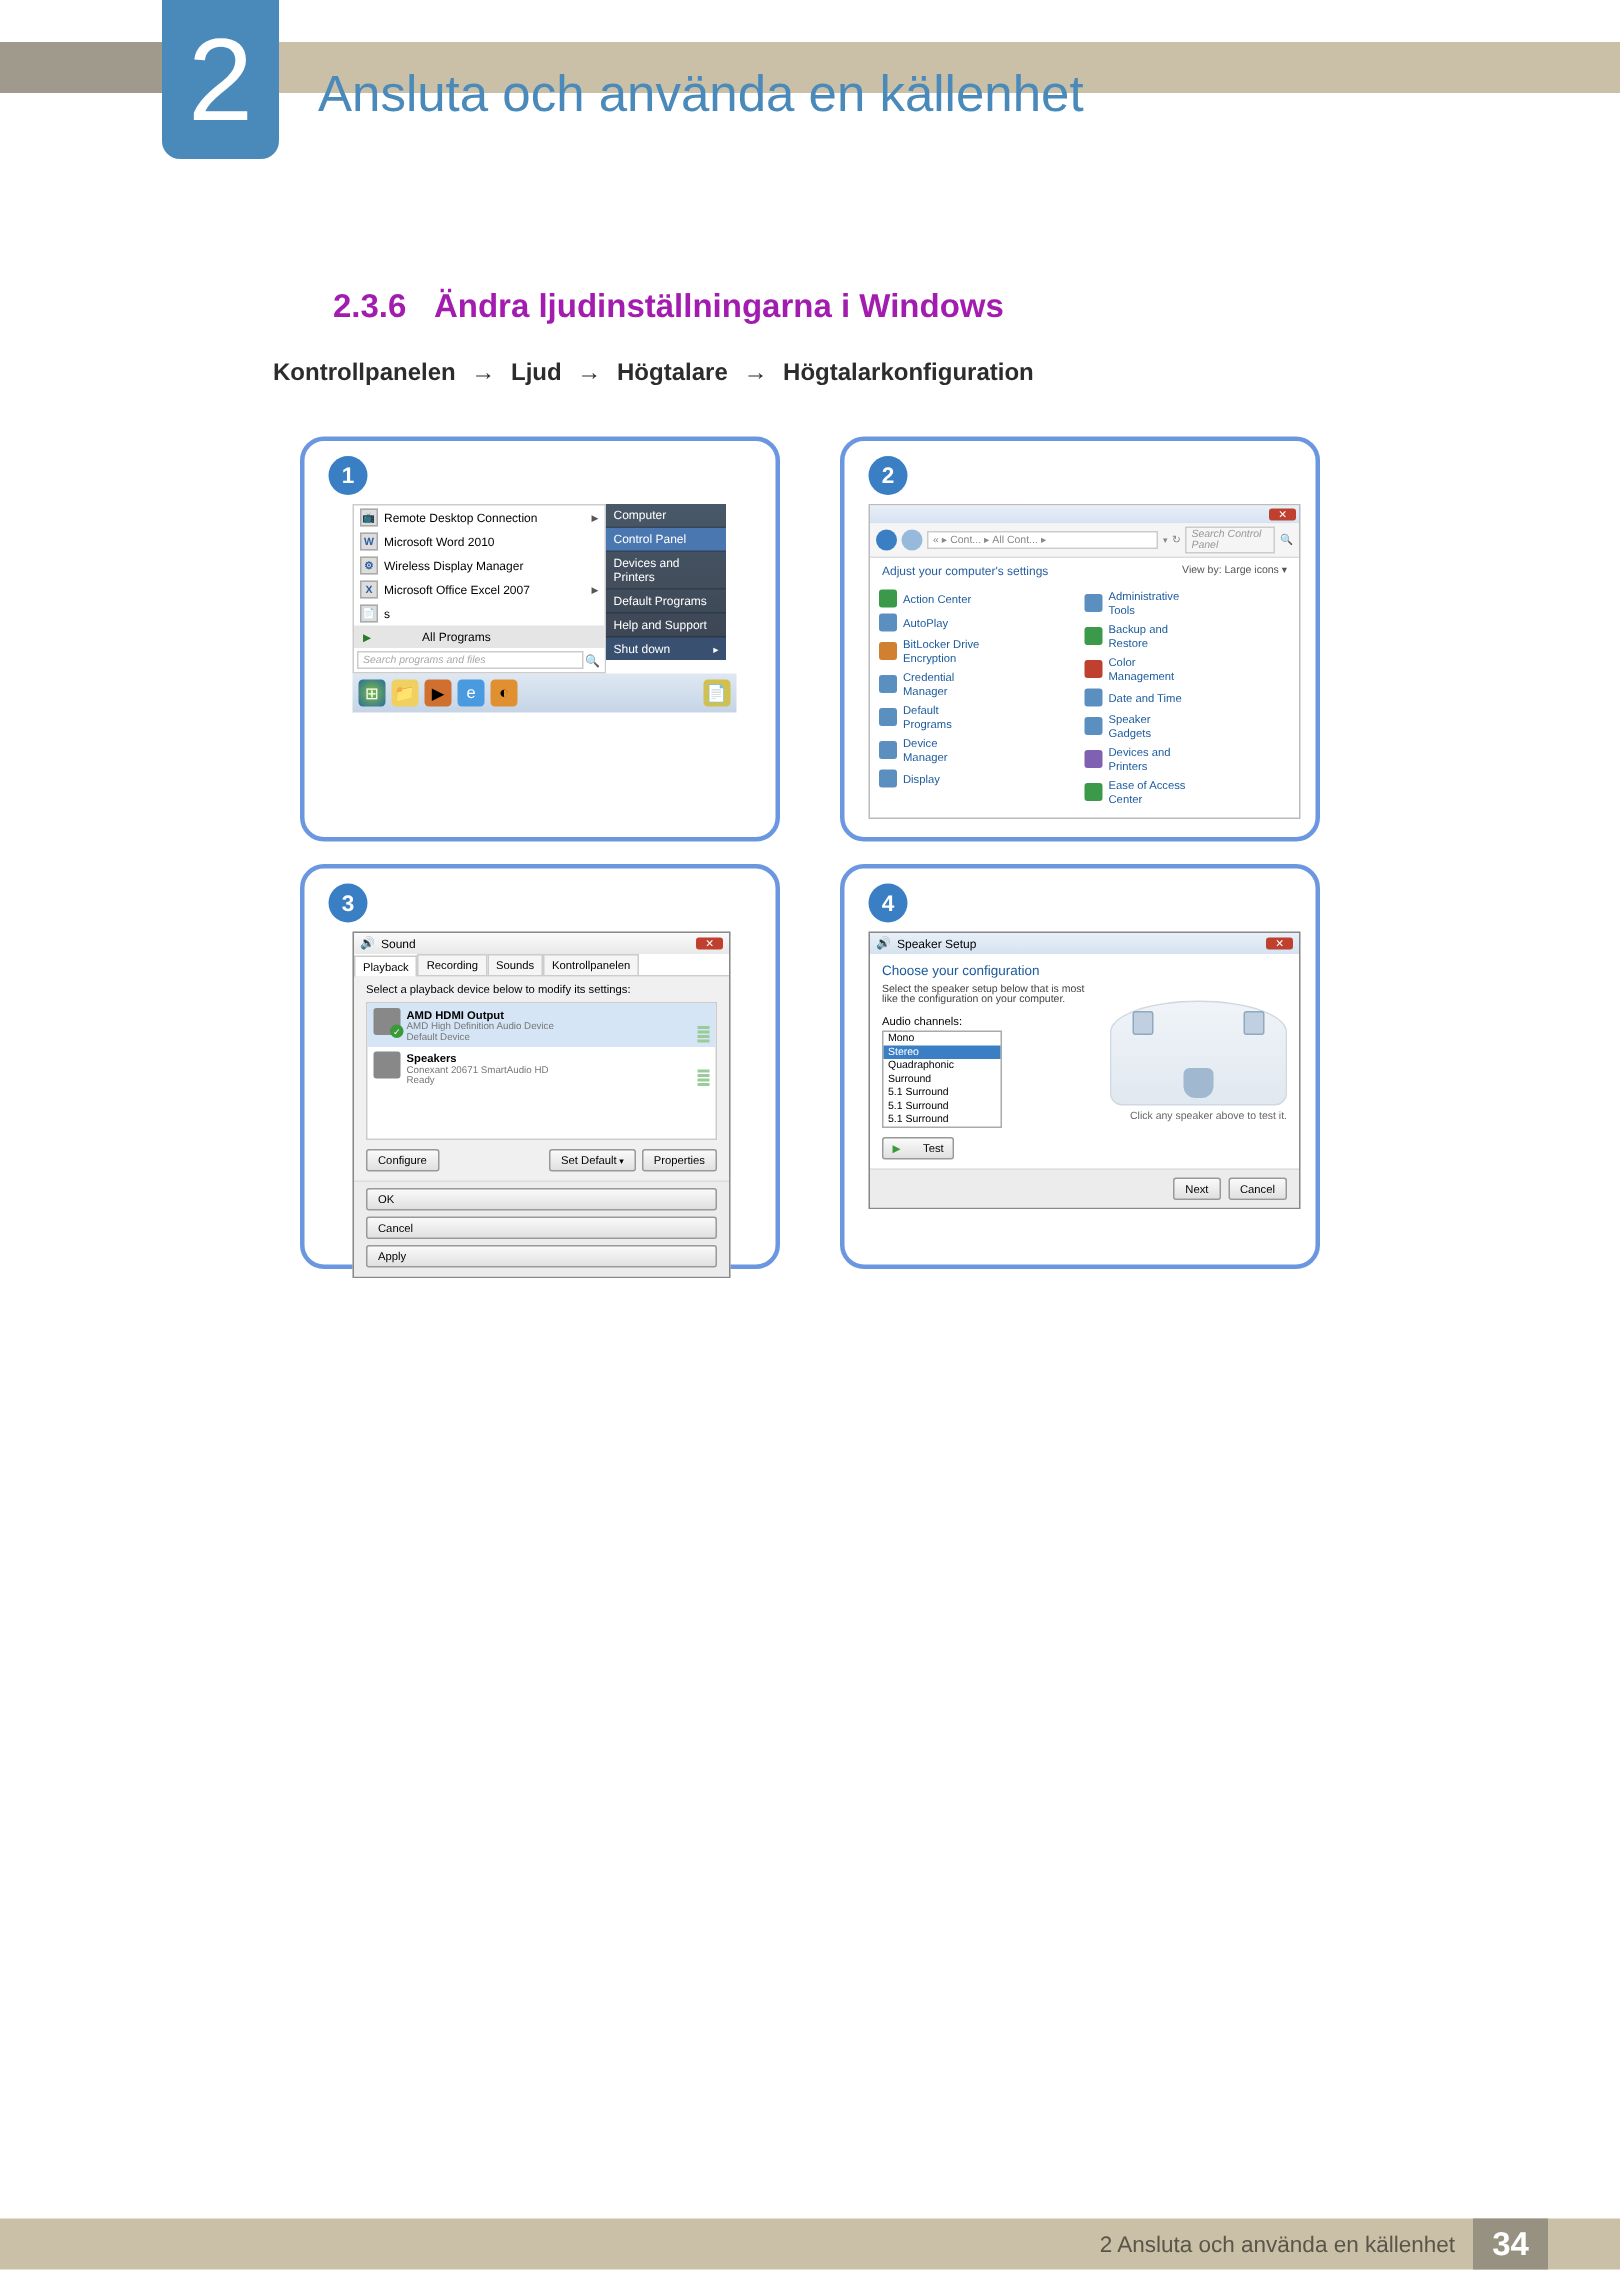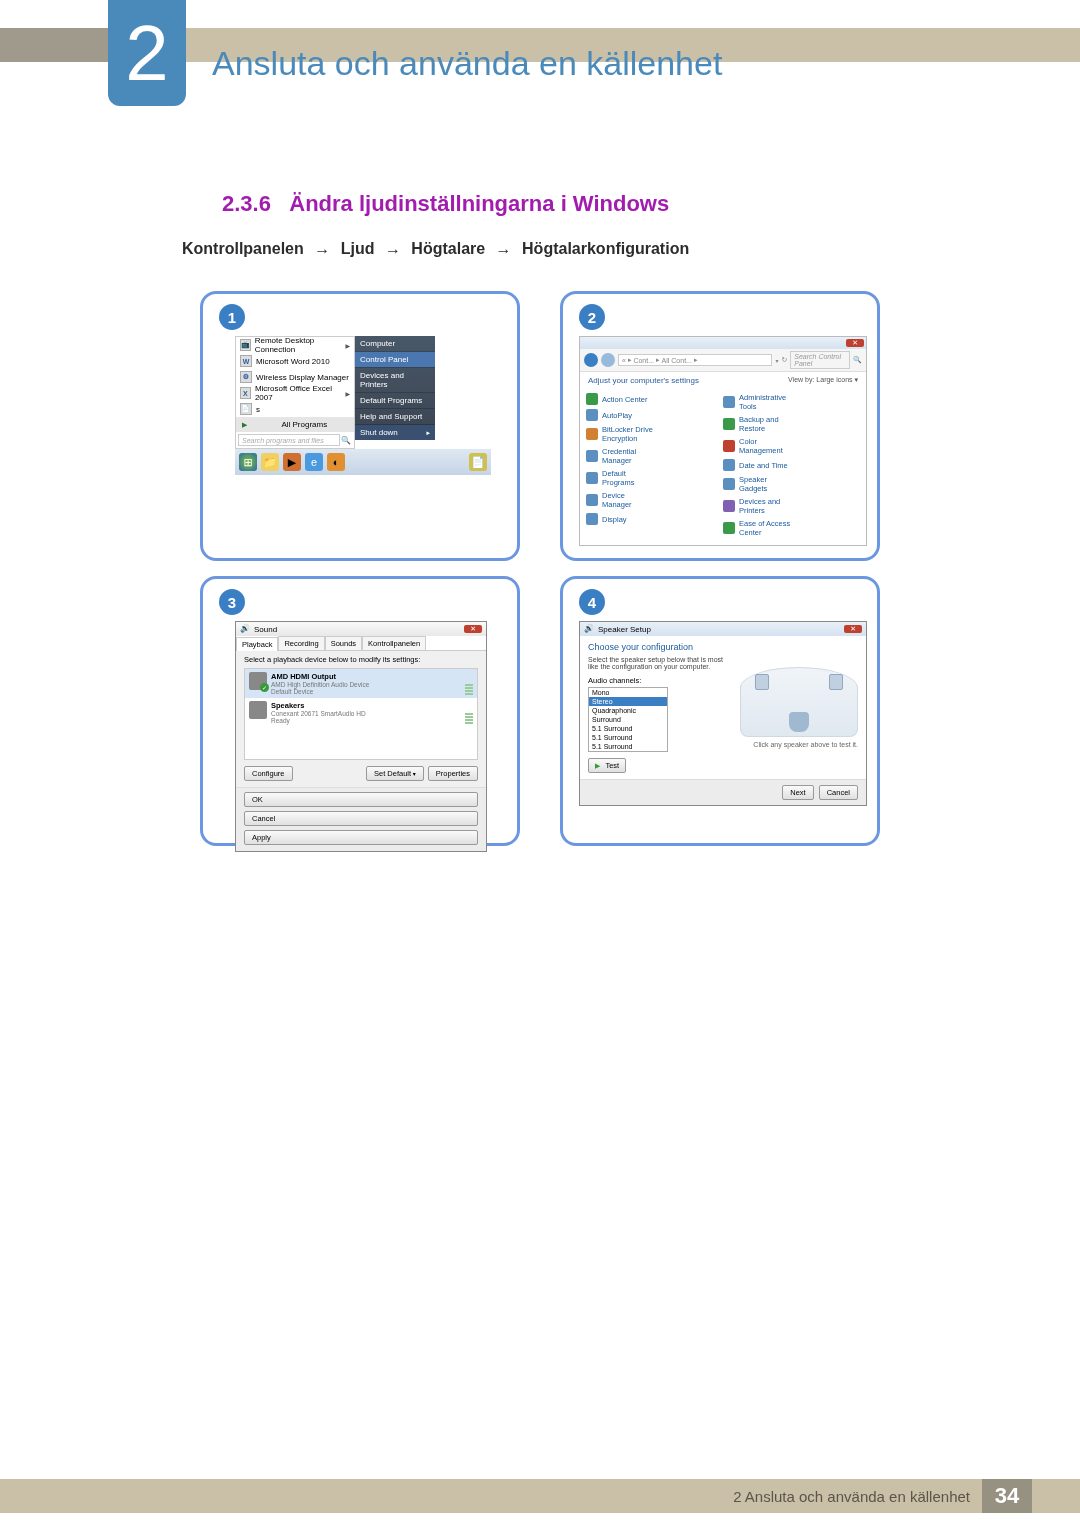--- a/index.html
+++ b/index.html
@@ -91,21 +91,21 @@
     justify-content: center;
     color: #fff;
     font-size: 15px;
     font-weight: bold;
     top: 10px;
     left: 16px;
     z-index: 5;
   }
   
   .sm-wrap { position:absolute; top:42px; left:32px; width:256px; font-size:8px; }
-  .sm-left { float:left; width:120px; background:#fff; border:1px solid #ccc; }
+  .sm-left { float:left; width:169px; background:#fff; border:1px solid #ccc; }
   .sm-item { display:flex; align-items:center; padding:2px 4px; gap:4px; border-bottom:0; height:16px; }
   .sm-item .ico { width:12px; height:12px; background:#ddd; border:1px solid #aaa; font-size:7px; display:flex; align-items:center; justify-content:center; color:#2a5ea0; font-weight:bold; }
   .sm-item .tri { margin-left:auto; font-size:6px; color:#555; }
   .sm-allprog { background:#e5e5e5; padding:3px 6px; font-size:8px; display:flex; align-items:center;gap:30px; }
   .sm-allprog .tri2 { color:#2a7a2a; margin-right:4px; font-size:7px; }
   .sm-search { display:flex; align-items:center; padding:2px; background:#fff; }
   .sm-search .sbox { flex:1; border:1px solid #ccc; height:12px; font-size:7px; font-style:italic; color:#aaa; padding:0 3px; display:flex; align-items:center; }
   .sm-search .mag { width:12px; text-align:center; color:#5a7fb0; font-size:8px; }
   .sm-right { float:left; width:80px; background:linear-gradient(#3a4a5c,#2a3442); color:#fff; }
   .sm-right-item { padding:3px 5px; font-size:8px; background:rgba(255,255,255,0.08); margin-bottom:1px; }
@@ -163,21 +163,21 @@
   .ss-title .red { margin-left:auto; background:#c04030; color:#fff; padding:0 6px; font-size:7px; border-radius:2px; }
   .ss-title .si { width:10px; height:10px; margin-right:4px; color:#3a9a3a; }
   .ss-body { display:flex; padding:6px 8px; gap:8px; background:#fff;align-items:center; }
   .ss-left { width:55%; }
   .ss-h { color:#1a5a9c; font-size:9px; margin-bottom:4px; }
   .ss-p { font-size:7px; color:#444; margin-bottom:6px; }
   .ss-lbl { font-size:7.5px; margin-bottom:2px; }
   .ss-listbox { border:1px solid #aaa; background:#fff; width:80px; }
   .ss-opt { padding:1px 3px; font-size:7px; }
   .ss-opt.sel { background:#3a7fc4; color:#fff; }
-  .ss-test { margin-top:6px; border:1px solid #999; background:linear-gradient(#fafafa,#e0e0e0); padding:2px 6px; font-size:7.5px; border-radius:2px; display:inline-flex; align-items:center; gap:5px; }
+  .ss-test { margin-top:6px; border:1px solid #999; background:linear-gradient(#fafafa,#e0e0e0); padding:2px 6px; font-size:7.5px; border-radius:2px; display:inline-flex; align-items:center; gap:15px; }
   .ss-test .pl { color:#3a9a3a; font-size:7px; }
   .ss-right { width:45%; position:relative; }
   .ss-room { width:100%; height:70px; background:linear-gradient(#f0f4f8,#e0e8f0); border-radius:50% 50% 8px 8px / 30% 30% 8px 8px; position:relative; border:1px solid #d0d8e0; }
   .ss-spk { position:absolute; width:14px; height:16px; background:#c0d0e0; border:1px solid #90a8c0; border-radius:2px; }
   .ss-spk.l { top:6px; left:14px; }
   .ss-spk.r { top:6px; right:14px; }
   .ss-chair { position:absolute; bottom:4px; left:50%; margin-left:-10px; width:20px; height:20px; background:#a0b8d0; border-radius:4px 4px 8px 8px; }
   .ss-hint { font-size:7px; color:#666; text-align:right; margin-top:4px; }
   .ss-foot { display:flex; justify-content:flex-end; padding:5px 8px; gap:5px; border-top:1px solid #ddd; background:#ececec; }
   

